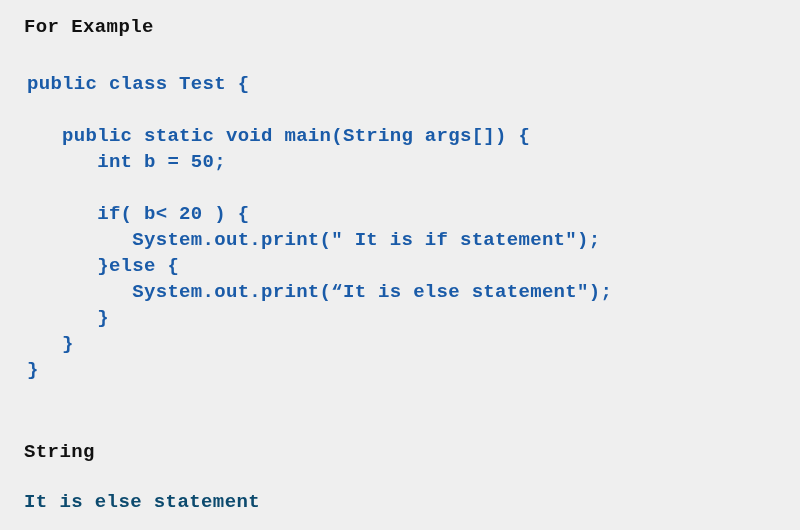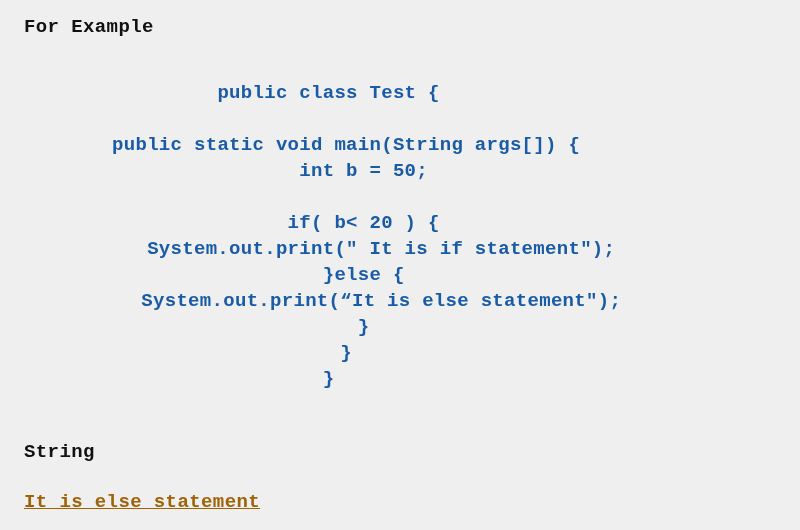--- a/index.html
+++ b/index.html
@@ -32,52 +32,50 @@
     letter-spacing: 0.4px;
     white-space: pre;
   }
   #heading-example { top: 16px; }
   #heading-output  { top: 441px; }
 
   .code-block {
     position: absolute;
     left: 24px;
     top: 68px;
-    margin: 12px;
+    margin: 3px;
     padding: 0;
     color: #1a5ba8;
     font-family: "Liberation Mono", "DejaVu Sans Mono", monospace;
     font-weight: bold;
     font-size: 19px;
     line-height: 26px;
     letter-spacing: 0.3px;
     white-space: pre;
-    text-align: center;
   }
   .code-line {
     display: block;
     min-height: 26px;
     white-space: pre;
     color: #1a5ba8;
   }
   .code-line.blank {
     color: transparent;
   }
 
   .output-text {
     position: absolute;
     left: 24px;
     top: 491px;
-    color: #a16207;
+    color: #0c4a6e;
     font-family: "Liberation Mono", "DejaVu Sans Mono", monospace;
     font-weight: bold;
     font-size: 19px;
     letter-spacing: 0.4px;
     white-space: pre;
-    text-decoration: underline;
   }
 </style>
 </head>
 <body>
 
 <div class="page">
 
   <div class="section-heading" id="heading-example">For Example</div>
 
   <pre class="code-block" id="code-block"><span class="code-line">public class Test {</span><span class="code-line blank"> </span><span class="code-line">   public static void main(String args[]) {</span><span class="code-line">      int b = 50;</span><span class="code-line blank"> </span><span class="code-line">      if( b&lt; 20 ) {</span><span class="code-line">         System.out.print(" It is if statement");</span><span class="code-line">      }else {</span><span class="code-line">         System.out.print(“It is else statement");</span><span class="code-line">      }</span><span class="code-line">   }</span><span class="code-line">}</span></pre>

